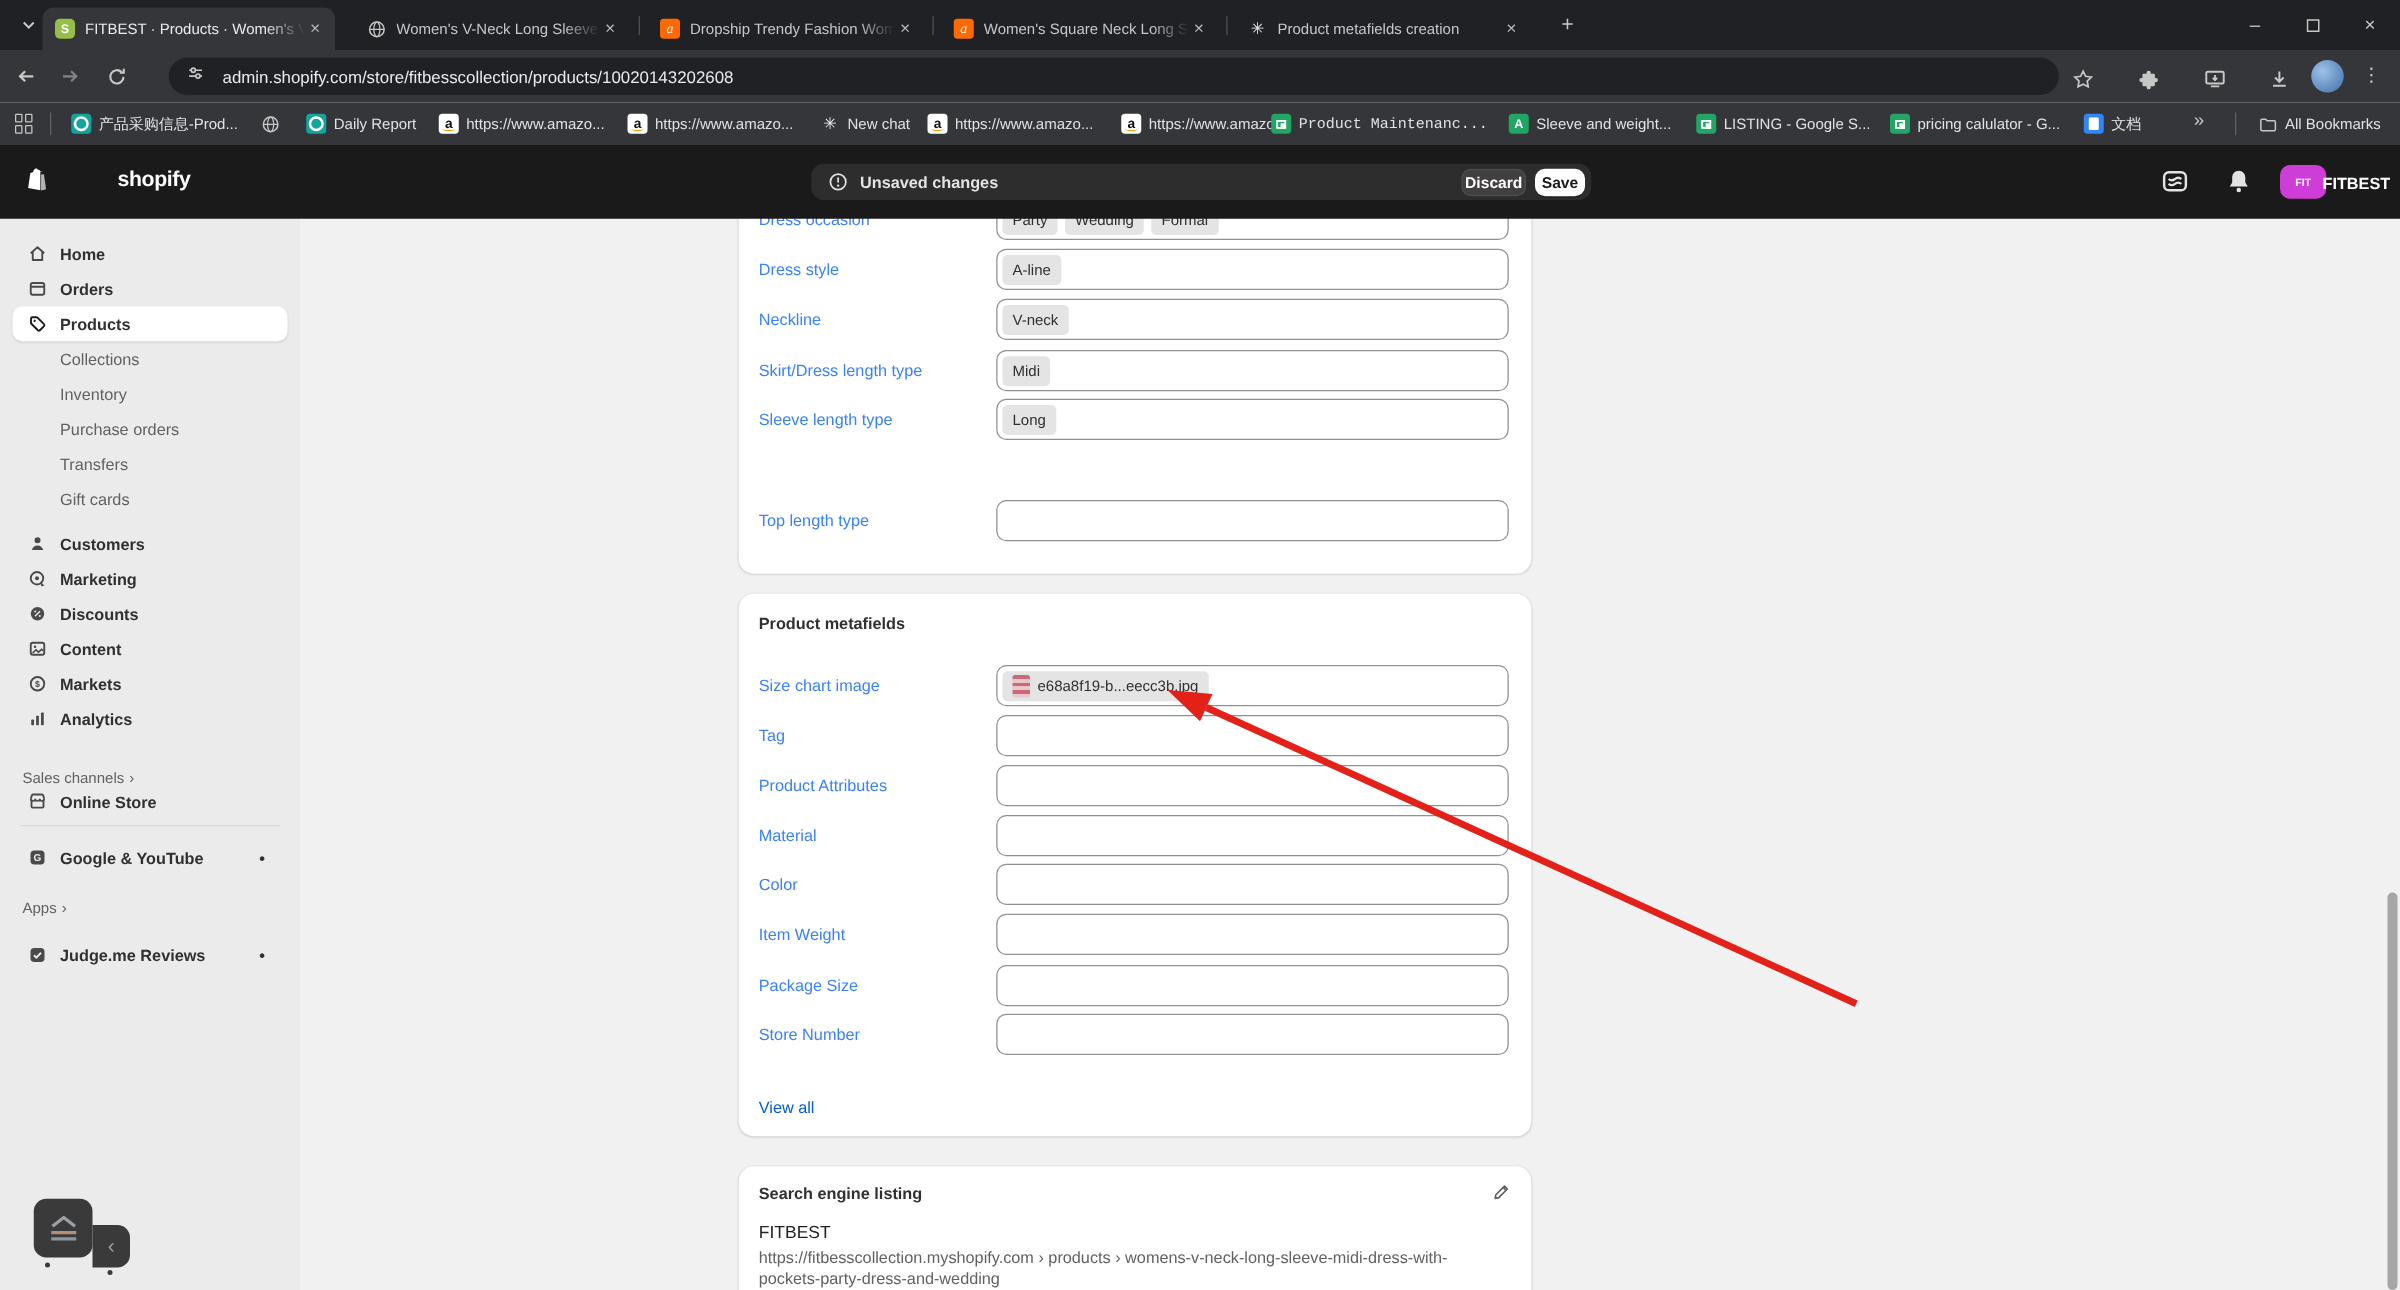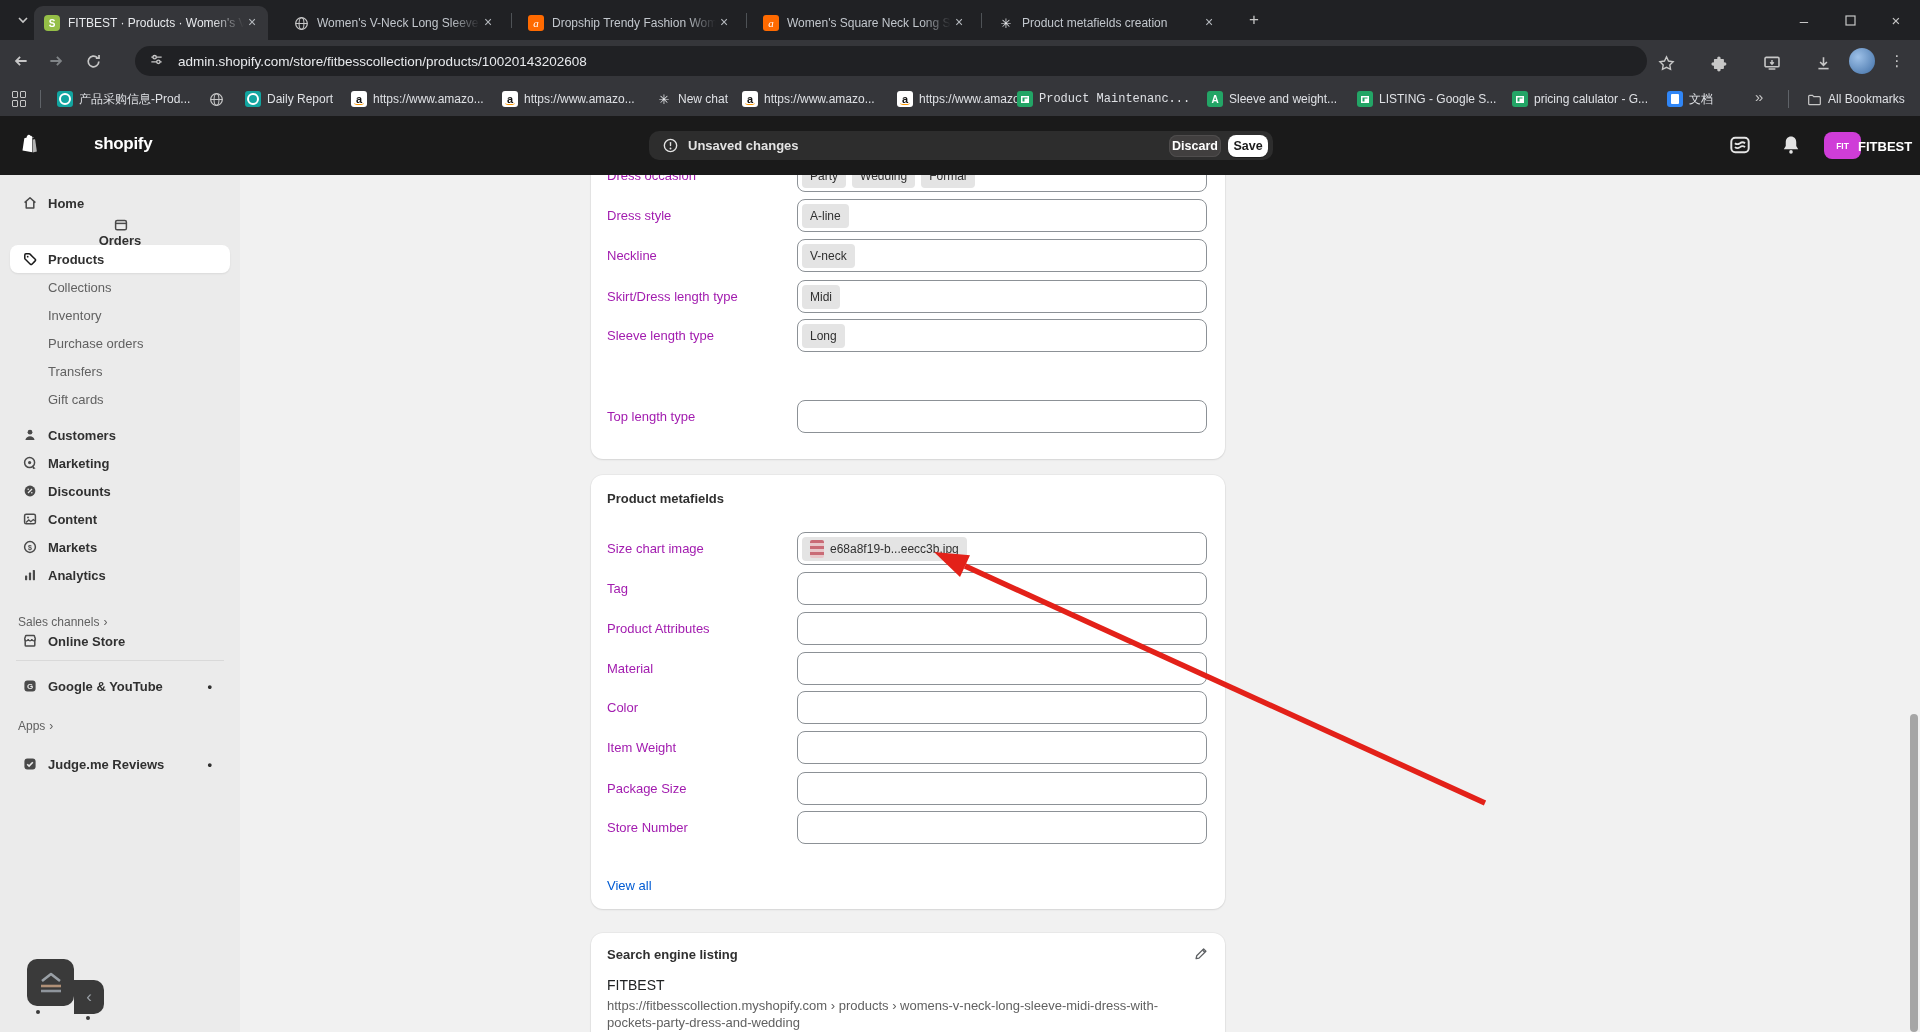--- a/index.html
+++ b/index.html
@@ -64,21 +64,21 @@
   .nav-header { left:18px; color:#616161; font-size:12px; font-weight:500; display:flex; align-items:center; gap:4px; }
   .nav-dot { position:absolute; right:18px; color:#303030; font-size:13px; }
   #sidebar-divider { left:16px; width:208px; height:1px; background:#d9d9d9; top:485px; }
 
   
   .card { background:#fff; border-radius:12px; box-shadow:0 1px 2px rgba(0,0,0,.09), 0 0 0 1px rgba(0,0,0,.03); }
   #card-category { left:591px; top:141px; width:634px; height:318px; z-index:1; }
   #card-meta { left:591px; top:475px; width:634px; height:434px; z-index:1; }
   #card-seo { left:591px; top:933px; width:634px; height:180px; z-index:1; }
   .frow { left:0; width:100%; height:33px; }
-  .flabel { position:absolute; left:16px; top:0; height:33px; line-height:33px; font-size:13px; color:#a21caf; }
+  .flabel { position:absolute; left:16px; top:0; height:33px; line-height:33px; font-size:13px; color:#3b82f6; }
   .finput { position:absolute; left:206px; top:0; width:410px; height:33px; background:#fff; border:1px solid #8c9196; border-radius:8px; display:flex; align-items:center; padding:0 4px; gap:6px; }
   .chip { height:24px; background:#e4e4e4; border-radius:4px; padding:0 8px; font-size:12px; color:#303030; display:flex; align-items:center; gap:6px; white-space:nowrap; }
   .chip-thumb { width:14px; height:18px; border-radius:2px; background:repeating-linear-gradient(180deg,#c96b76 0 3px,#e8c7ca 3px 6px); flex:0 0 14px; }
   .card-title { position:absolute; left:16px; font-size:13px; font-weight:700; color:#303030; }
   #view-all { position:absolute; left:16px; top:403px; font-size:13px; color:#005bd3; }
   #seo-site { position:absolute; left:16px; top:44px; font-size:14px; color:#202223; }
   #seo-url { position:absolute; left:16px; top:64px; width:580px; font-size:13px; line-height:17px; color:#616161; }
 
   
   #arrow-overlay { left:0; top:0; width:1920px; height:1032px; z-index:60; pointer-events:none; }
@@ -325,21 +325,21 @@
     <span class="abs" id="account-name">FITBEST</span>
   </div>
 
   <div class="abs" id="sidebar">
     <div class="abs nav-item" style="top:14px;">
       <span class="nico"><svg width="16" height="16" viewBox="0 0 16 16">
             <path d="M2.6 7.6 8 2.8l5.4 4.8M4.2 6.6V13h7.6V6.6" stroke="#4a4a4a" stroke-width="1.5" fill="none" stroke-linejoin="round"></path>
           </svg></span>
       <span>Home</span>
     </div>
-    <div class="abs nav-item" style="top:42px;flex-direction:column;">
+    <div class="abs nav-item" style="top:42px;">
       <span class="nico"><svg width="16" height="16" viewBox="0 0 16 16">
             <rect x="2.6" y="3.4" width="10.8" height="9.4" rx="1.6" stroke="#4a4a4a" stroke-width="1.5" fill="none"></rect>
             <path d="M2.6 6.4h10.8" stroke="#4a4a4a" stroke-width="1.5"></path>
           </svg></span>
       <span>Orders</span>
     </div>
     <div class="abs nav-item nav-active" style="top:245px;top:70px;">
       <span class="nico"><svg width="16" height="16" viewBox="0 0 16 16">
             <path d="M2.8 3.9c0-.6.5-1.1 1.1-1.1h3.3c.3 0 .6.1.8.3l5.2 5.2c.4.4.4 1.1 0 1.6l-3.3 3.3c-.4.4-1.1.4-1.6 0L3.1 8a1.1 1.1 0 0 1-.3-.8V3.9z" stroke="#1a1a1a" stroke-width="1.5" fill="none"></path>
             <circle cx="5.7" cy="5.7" r="0.9" fill="#1a1a1a"></circle>

